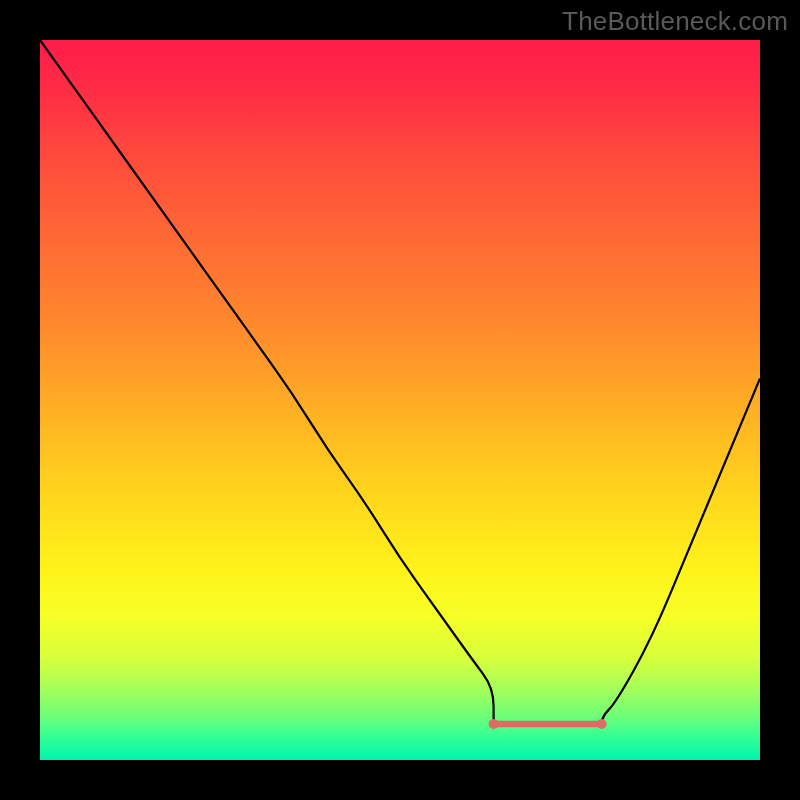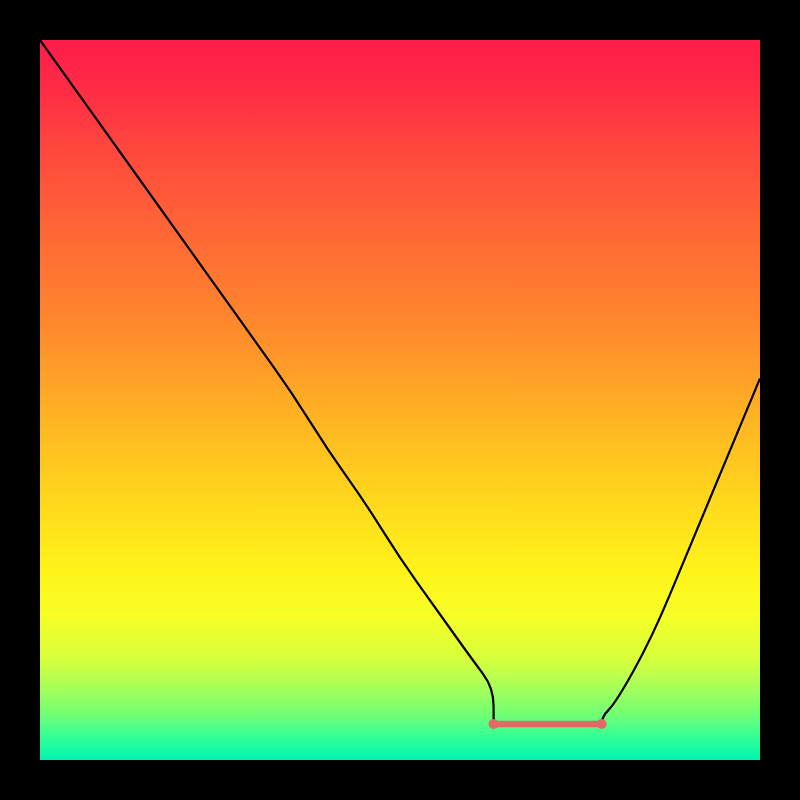--- a/index.html
+++ b/index.html
@@ -56,20 +56,21 @@
     height: 720px;
     z-index: 2;
   }
   .curve { stroke: #000; stroke-width: 2.2; fill: none; }
   .flat { stroke: #e06a66; stroke-width: 6.5; fill: none; stroke-linecap: round; }
   .enddot { fill: #e06a66; }
 </style>
 </head>
 <body>
 <div class="container">
+  <div class="watermark">TheBottleneck.com</div>
   <div class="plot">
     <div class="gradient"></div>
     <svg class="curve-svg" viewBox="0 0 720 720" preserveAspectRatio="none">
       <path id="left-curve" class="curve" d="M 0.00 0.00 Q 36.00 50.40 54.00 75.60 Q 72.00 100.80 90.00 126.00 Q 108.00 151.20 126.00 176.40 Q 144.00 201.60 162.00 226.80 Q 180.00 252.00 198.00 277.20 Q 216.00 302.40 234.00 327.60 Q 252.00 352.80 270.00 381.60 Q 288.00 410.40 306.00 435.60 Q 324.00 460.80 342.00 489.60 Q 360.00 518.40 378.00 543.60 Q 396.00 568.80 414.00 594.00 Q 432.00 619.20 442.80 633.60 Q 453.60 648.00 453.60 666.00 L 453.60 684.00"></path>
       <path id="right-curve" class="curve" d="M 561.60 684.00 Q 561.60 676.80 568.80 669.60 Q 576.00 662.40 594.00 630.00 Q 612.00 597.60 630.00 554.40 Q 648.00 511.20 666.00 468.00 Q 684.00 424.80 702.00 381.60 L 720.00 338.40"></path>
       <path id="flat-seg" class="flat" d="M 453.60 684.00 L 561.60 684.00"></path>
       <circle id="dot-left" class="enddot" r="5" cx="453.60" cy="684.00"></circle>
       <circle id="dot-right" class="enddot" r="5" cx="561.60" cy="684.00"></circle>
     </svg>
   </div>

